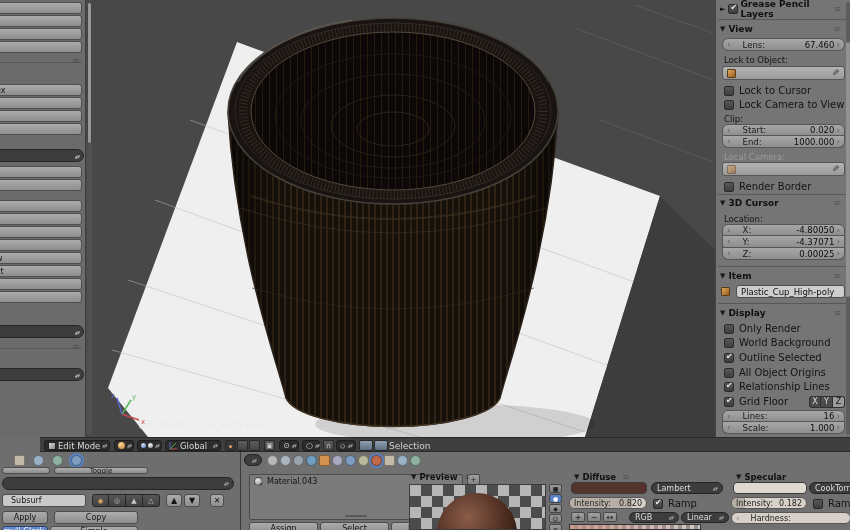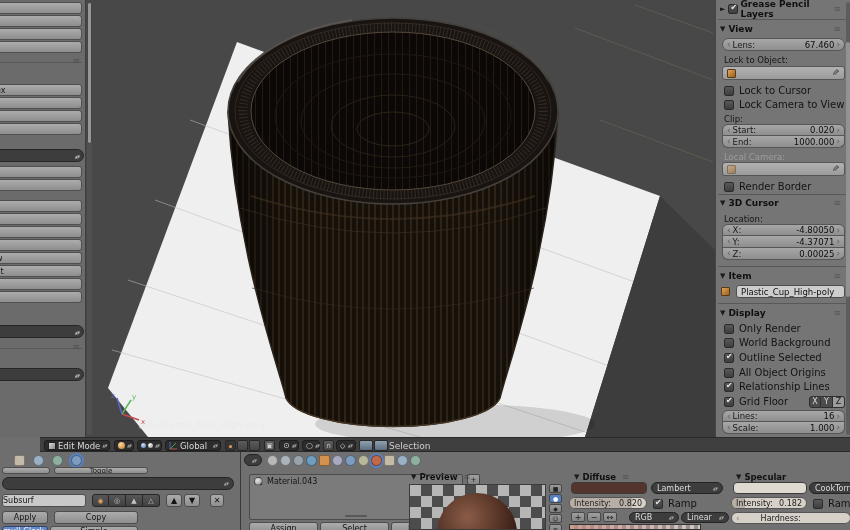--- a/index.html
+++ b/index.html
@@ -36,21 +36,21 @@
   
   #npanel{left:715px;top:0;width:135px;height:437px;background:var(--panel-bg,#757575);border-left:1px solid #454545;}
   .nsect{left:4px;width:126px;height:12px;display:flex;align-items:center;font-weight:bold;color:#101010;font-size:9px;}
   .tri{font-size:7px;margin-right:3px;color:#1a1a1a;}
   .grip{margin-left:auto;margin-right:5px;color:rgba(0,0,0,.25);font-weight:normal;}
   .nsep{left:2px;width:131px;height:0;border-top:1px solid rgba(35,35,35,.35);}
   .nlabel{left:8px;font-size:8.5px;color:#161616;}
   .nlabel.dim{color:#9c9c9c;}
   .nfield{left:6px;width:123px;height:13px;background:linear-gradient(#a7a7a7,#8e8e8e);
        border:1px solid #565656;border-radius:7px;display:flex;align-items:center;padding:0 4px;font-size:8.5px;}
-  .nfield .fl{color:#1a1a1a;margin-left:2px;}
+  .nfield .fl{color:#1a1a1a;margin-left:12px;}
   .nfield .fv{margin-left:auto;margin-right:2px;color:#0e0e0e;}
   .fa{color:rgba(15,15,15,.45);font-size:9px;line-height:1;}
   .stack-top{border-radius:6px 6px 0 0;height:12px;}
   .stack-mid{border-radius:0;height:12px;border-top:none;}
   .stack-bot{border-radius:0 0 6px 6px;height:12px;border-top:none;}
   .cbrow{left:8px;height:11px;display:flex;align-items:center;gap:5px;}
   .cb{width:10px;height:10px;background:linear-gradient(#585858,#3e3e3e);border:1px solid #2a2a2a;border-radius:2px;position:relative;flex:0 0 auto;}
   .cb.on::after{content:"✔";position:absolute;left:1px;top:-2px;font-size:8px;color:#ededed;}
   .cbl{font-size:10px;color:#131313;white-space:nowrap;}
   .obj{left:6px;width:123px;height:14px;background:linear-gradient(#b2b2b2,#9b9b9b);
@@ -439,21 +439,21 @@
         <span class="pic sq" style="background: rgb(196, 186, 168);"></span>
         <span class="pic" style="background: rgb(154, 176, 196);"></span>
         <span class="pic" style="background: rgb(143, 176, 160);"></span>
         <span class="pic act" style="background: rgb(125, 156, 192);"></span>
       </div>
     <div class="lbtn" style="left:2px;top:15px;width:48px;height:7px"></div>
     <div class="lbtn" style="left:54px;top:15px;width:94px;height:7px;font-size:7px">Toggle</div>
     <div class="dpill" style="left:2px;top:25px;width:232px;height:13px">
       <span class="updn">▲▼</span>
     </div>
-    <div class="lbtn" style="left:2px;top:42px;width:84px;height:13px;background:#c9c9c9;justify-content:flex-start;padding-left:0">Subsurf</div>
+    <div class="lbtn" style="left:2px;top:42px;width:84px;height:13px;background:#c9c9c9;justify-content:flex-start;padding-left:8px">Subsurf</div>
     <div class="abs" style="left:92px;top:42px;display:flex">
       <span class="mtg" style="color:#e0a060">◉</span>
       <span class="mtg">◎</span>
       <span class="mtg">▲</span>
       <span class="mtg">△</span>
     </div>
     <div class="lbtn" style="left:166px;top:42px;width:16px;height:13px">▲</div>
     <div class="lbtn" style="left:184px;top:42px;width:16px;height:13px">▼</div>
     <div class="lbtn" style="left:210px;top:42px;width:14px;height:13px">✕</div>
     <div class="lbtn" style="left:2px;top:59px;width:46px;height:13px">Apply</div>
@@ -561,16 +561,16 @@
       <div class="fill" style="width:18%"></div>
       <span>Intensity:</span>
       <span class="sv">0.182</span>
     </div>
     <div class="cbrow abs" style="left:572px;top:46px">
       <span class="cb"></span>
       <span class="cbl">Ramp</span>
     </div>
     <div class="slider" style="left:490px;top:60px;width:120px">
       <span class="fa">‹</span>
-      <span style="margin-left:21px">Hardness:</span>
+      <span style="margin-left:11px">Hardness:</span>
     </div>
   </div>
 </div>
 
 </body></html>

